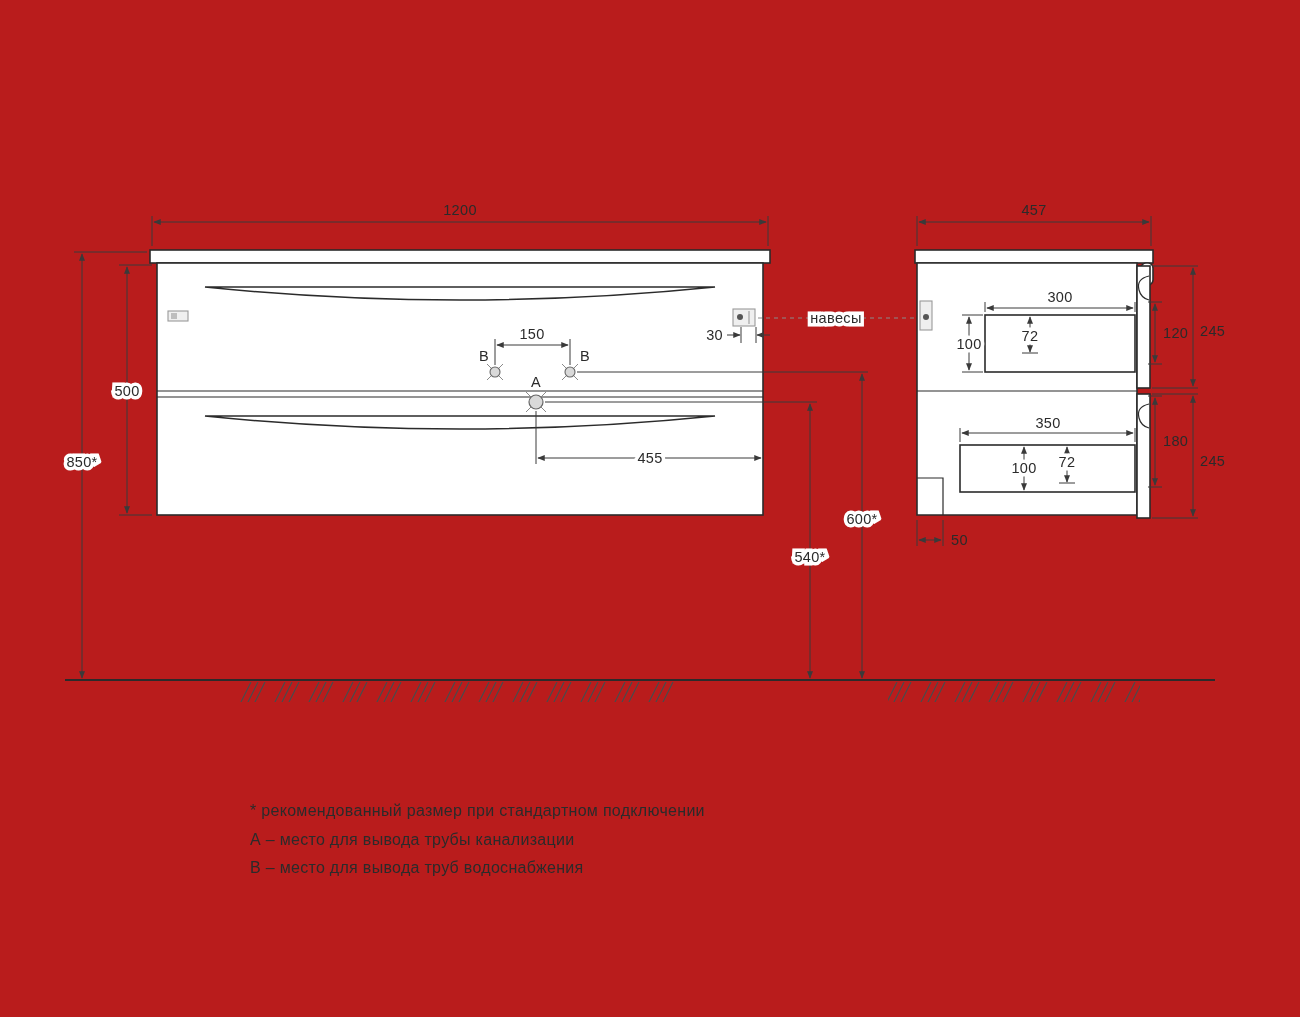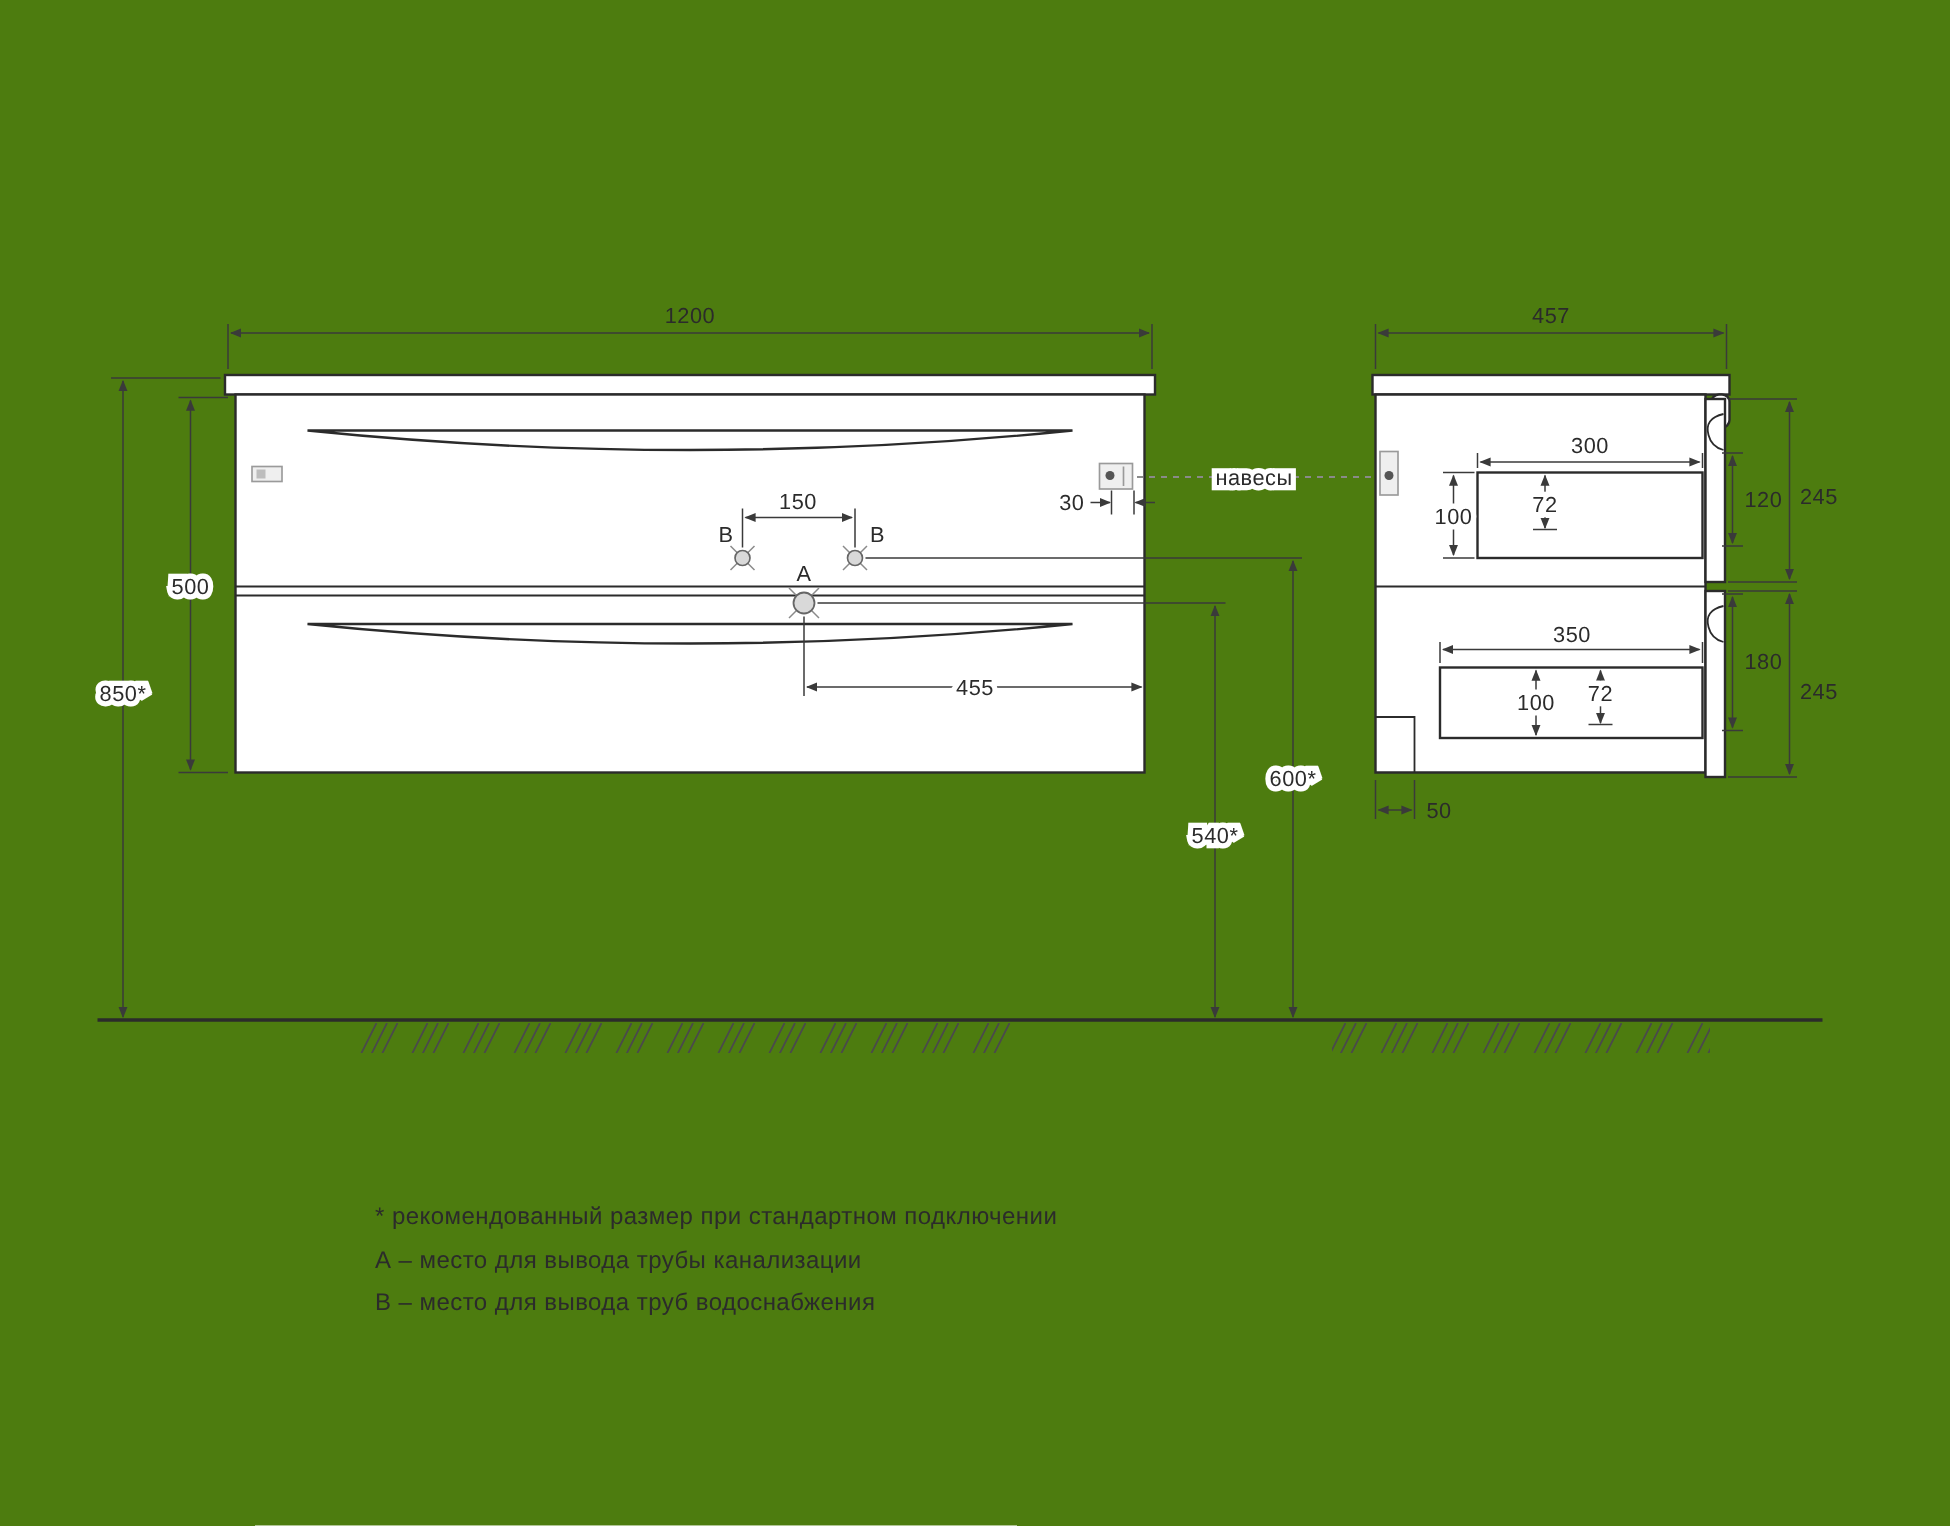--- a/index.html
+++ b/index.html
@@ -1,16 +1,16 @@
 <!DOCTYPE html>
 <html><head>
 <meta charset="utf-8">
 <style>
   html,body { margin:0; padding:0; background:#ffffff; }
-  .page { position:relative; width:1300px; height:1017px; background:#4d7c0f; overflow:hidden; }
+  .page { position:relative; width:1300px; height:1017px; background:#b91c1c; overflow:hidden; }
   svg { display:block; }
   svg text {
     font-family:"Liberation Sans", sans-serif;
     font-size:14.5px;
     fill:#2b2b2b;
     letter-spacing:0.35px;
   }
   text.halo { stroke:#ffffff; stroke-width:7px; paint-order:stroke; }
   text.legend { font-size:16px; letter-spacing:0.3px; }
   .objf { stroke:#2b2b2b; stroke-width:1.6; fill:#ffffff; }

